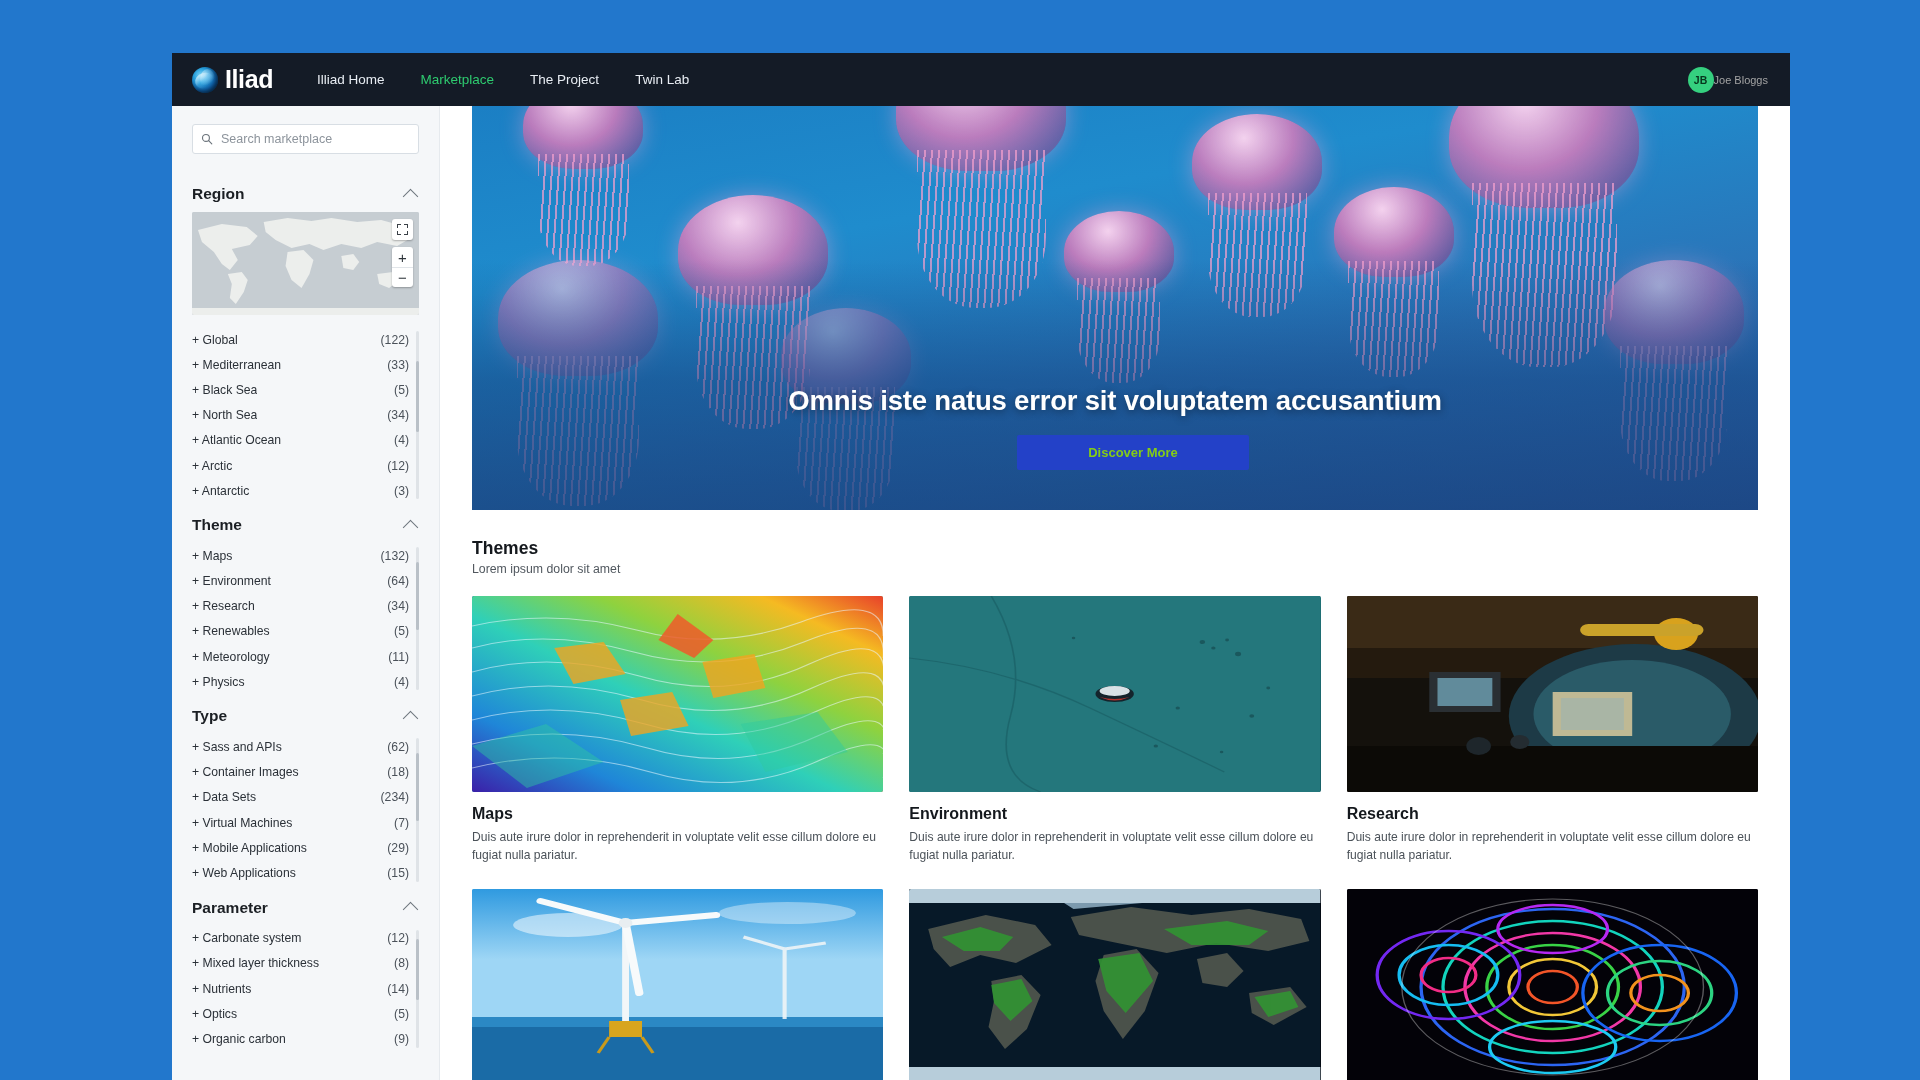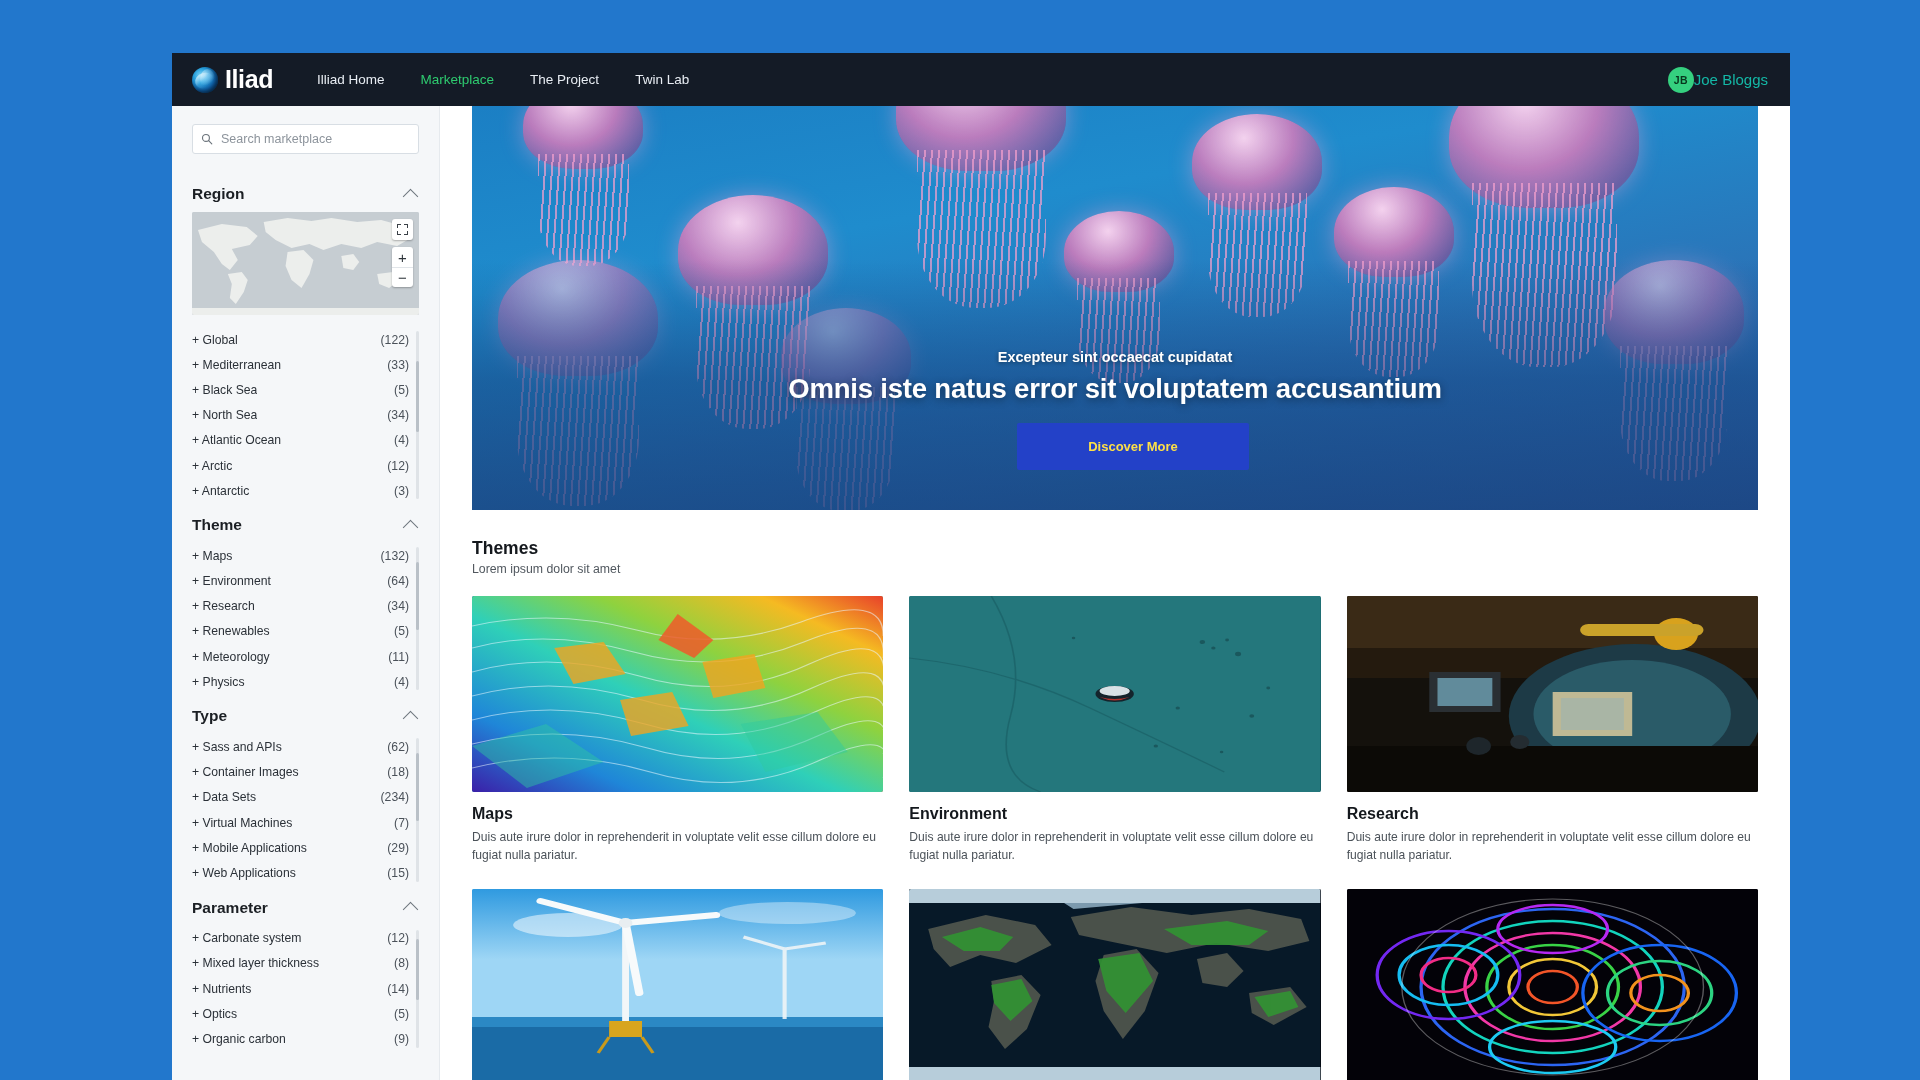--- a/index.html
+++ b/index.html
@@ -91,21 +91,21 @@
     cursor: pointer;
   }
   .avatar {
     width: 26px; height: 26px; border-radius: 50%;
     background: #35d07f;
     color: #07351d;
     font-size: 10.5px; font-weight: 700;
     display: flex; align-items: center; justify-content: center;
     letter-spacing: .2px;
   }
-  .user-name { color: #14b8a6; font-size: 15px; }
+  .user-name { color: #a3a3a3; font-size: 11px; }
 
   
   #body-row { display: flex; flex: 1; min-height: 0; }
 
   
   #sidebar {
     width: 268px; min-width: 268px;
     background: #f5f7f9;
     border-right: 1px solid #e6eaee;
     padding: 18px 20px 0 20px;
@@ -271,24 +271,24 @@
     color: #ffffff;
     font-size: 27.5px;
     font-weight: 700;
     letter-spacing: -.2px;
     margin-bottom: 18px;
     text-shadow: 0 2px 8px rgba(0,0,0,.45);
   }
   .hero-btn {
     display: inline-block;
     background: #2341c8;
-    color: #fde047;
+    color: #84cc16;
     font-size: 13px;
     font-weight: 700;
-    padding: 16px 26px;
+    padding: 10px 26px;
     min-width: 232px;
     border: none;
     border-radius: 2px;
     cursor: pointer;
     font-family: "Liberation Sans", sans-serif;
     margin-left: 36px;
   }
 
   
   #themes { padding: 28px 32px 0 32px; }
@@ -577,21 +577,20 @@
         <div class="jelly" style="left:24%; top:50%;  width:130px; height:165px; opacity:.55;">
             <span class="bell"></span>
             <span class="tent"></span>
           </div>
         <div class="jelly" style="left:88%; top:38%;  width:140px; height:180px; opacity:.65;">
             <span class="bell"></span>
             <span class="tent"></span>
           </div>
         <div class="hero-overlay"></div>
         <div class="hero-content">
-          <div class="hero-kicker">Excepteur sint occaecat cupidatat</div>
           <div class="hero-title">Omnis iste natus error sit voluptatem accusantium</div>
           <button class="hero-btn">Discover More</button>
         </div>
       </div>
 
       <div id="themes">
         <div class="sec-title">Themes</div>
         <div class="sec-sub">Lorem ipsum dolor sit amet</div>
 
         <div class="card-grid">

